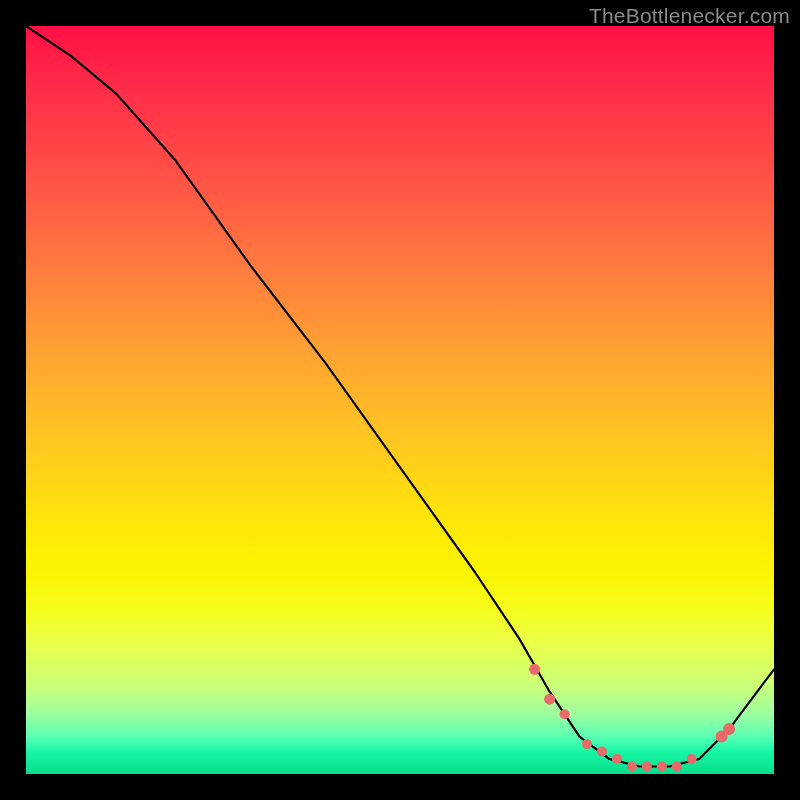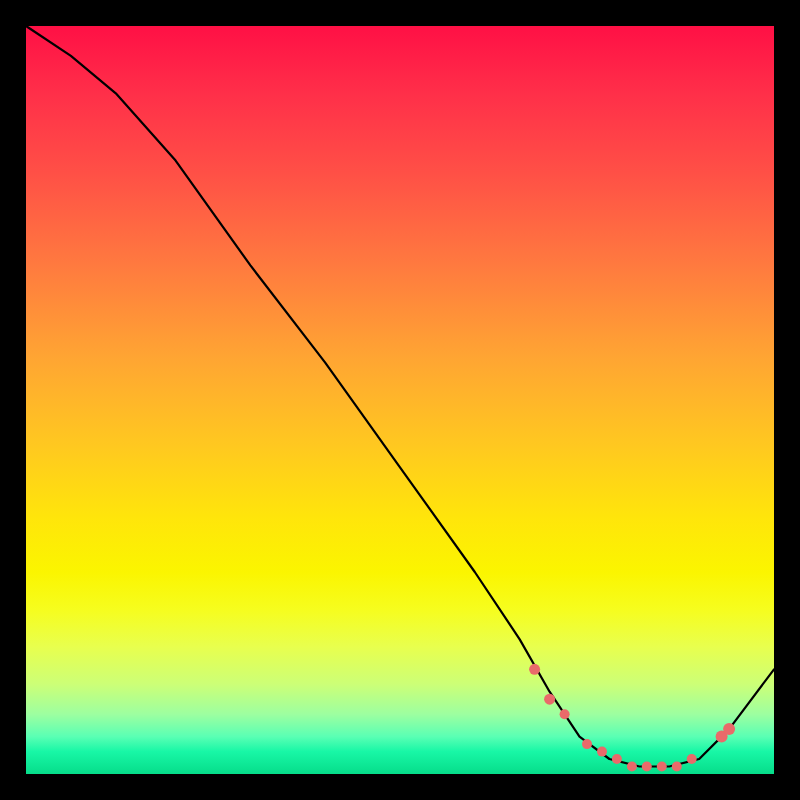--- a/index.html
+++ b/index.html
@@ -90,13 +90,14 @@
           <circle cx="605.9" cy="740.5" r="5" class="marker"></circle>
           <circle cx="620.8" cy="740.5" r="5" class="marker"></circle>
           <circle cx="635.8" cy="740.5" r="5" class="marker"></circle>
           <circle cx="650.8" cy="740.5" r="5" class="marker"></circle>
           <circle cx="665.7" cy="733.0" r="5" class="marker"></circle>
           <circle cx="695.6" cy="710.6" r="6" class="marker"></circle>
           <circle cx="703.1" cy="703.1" r="6" class="marker"></circle>
         </g>
     </svg>
   </div>
+  <div class="watermark">TheBottlenecker.com</div>
 </div>
 
 </body></html>

